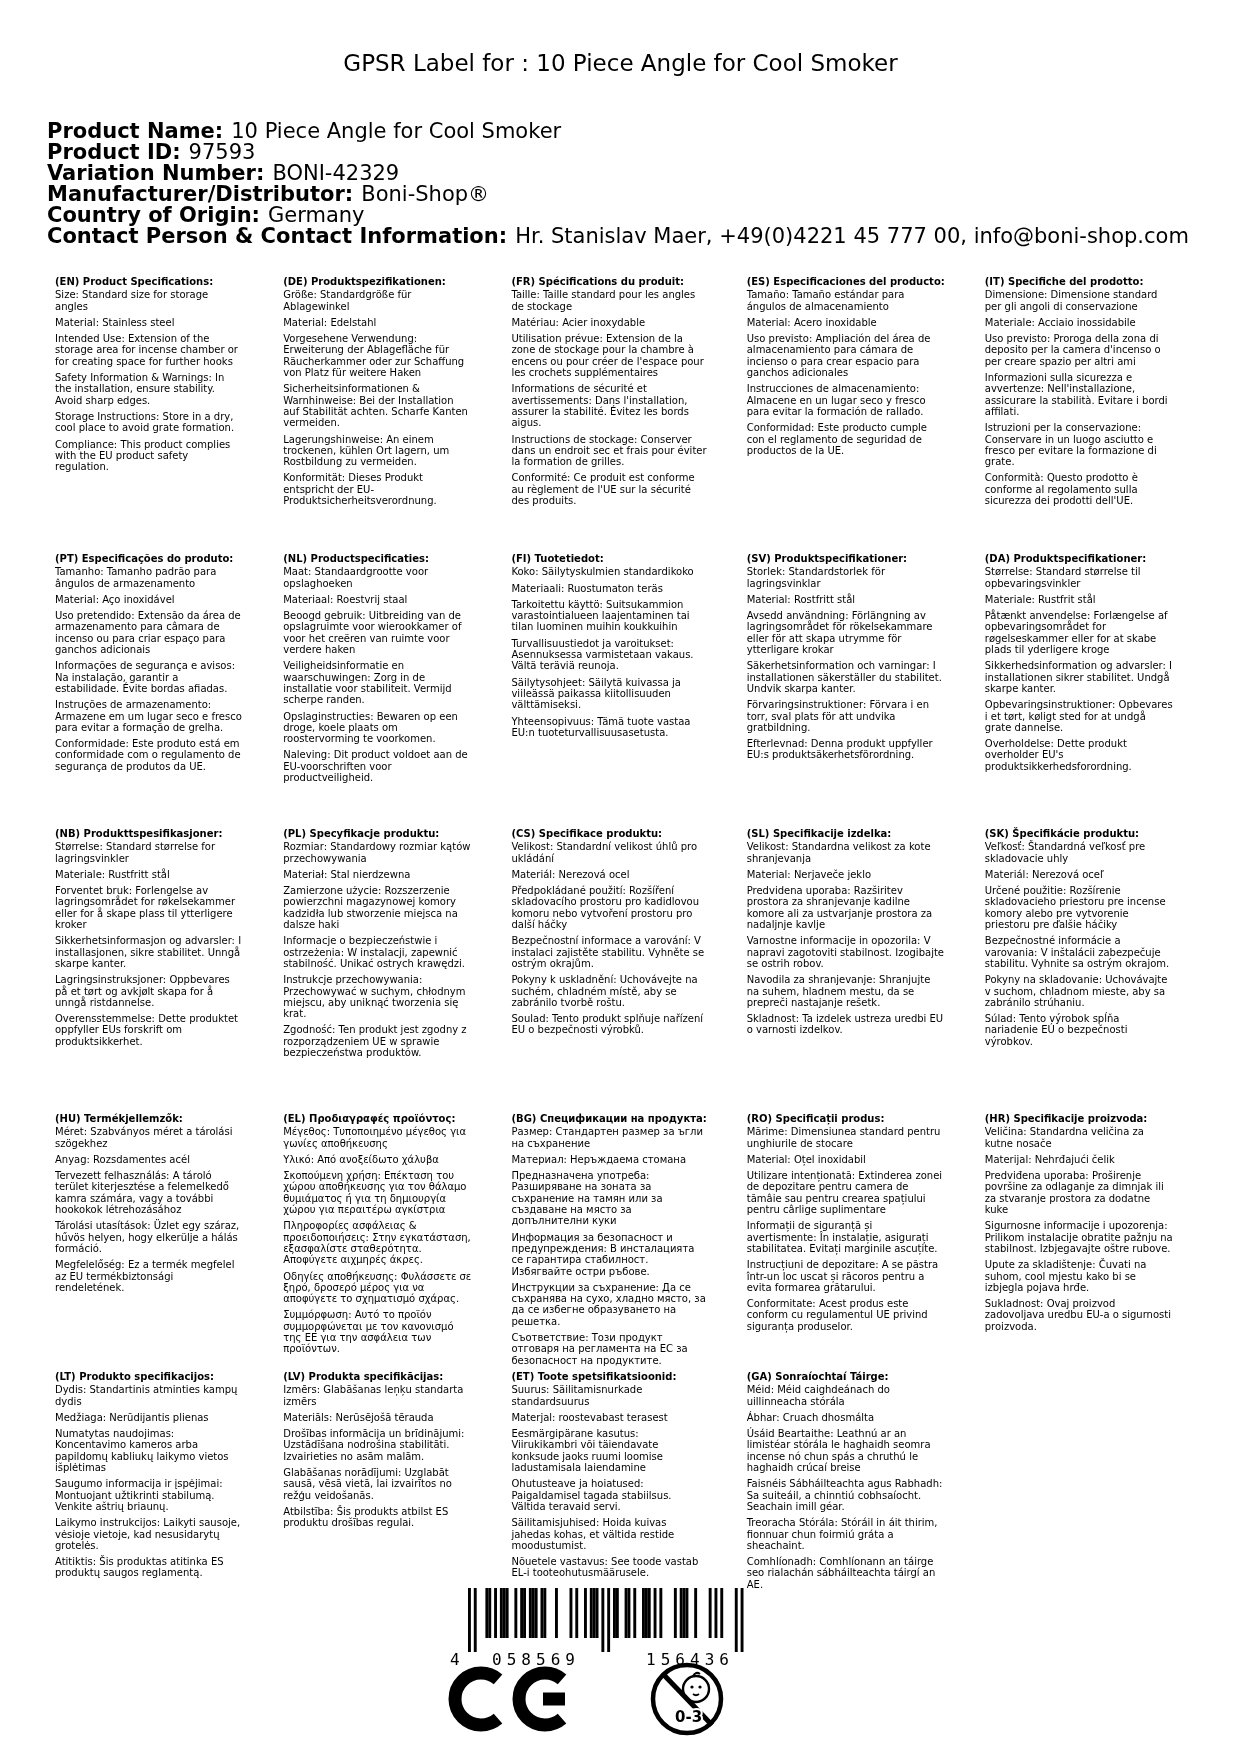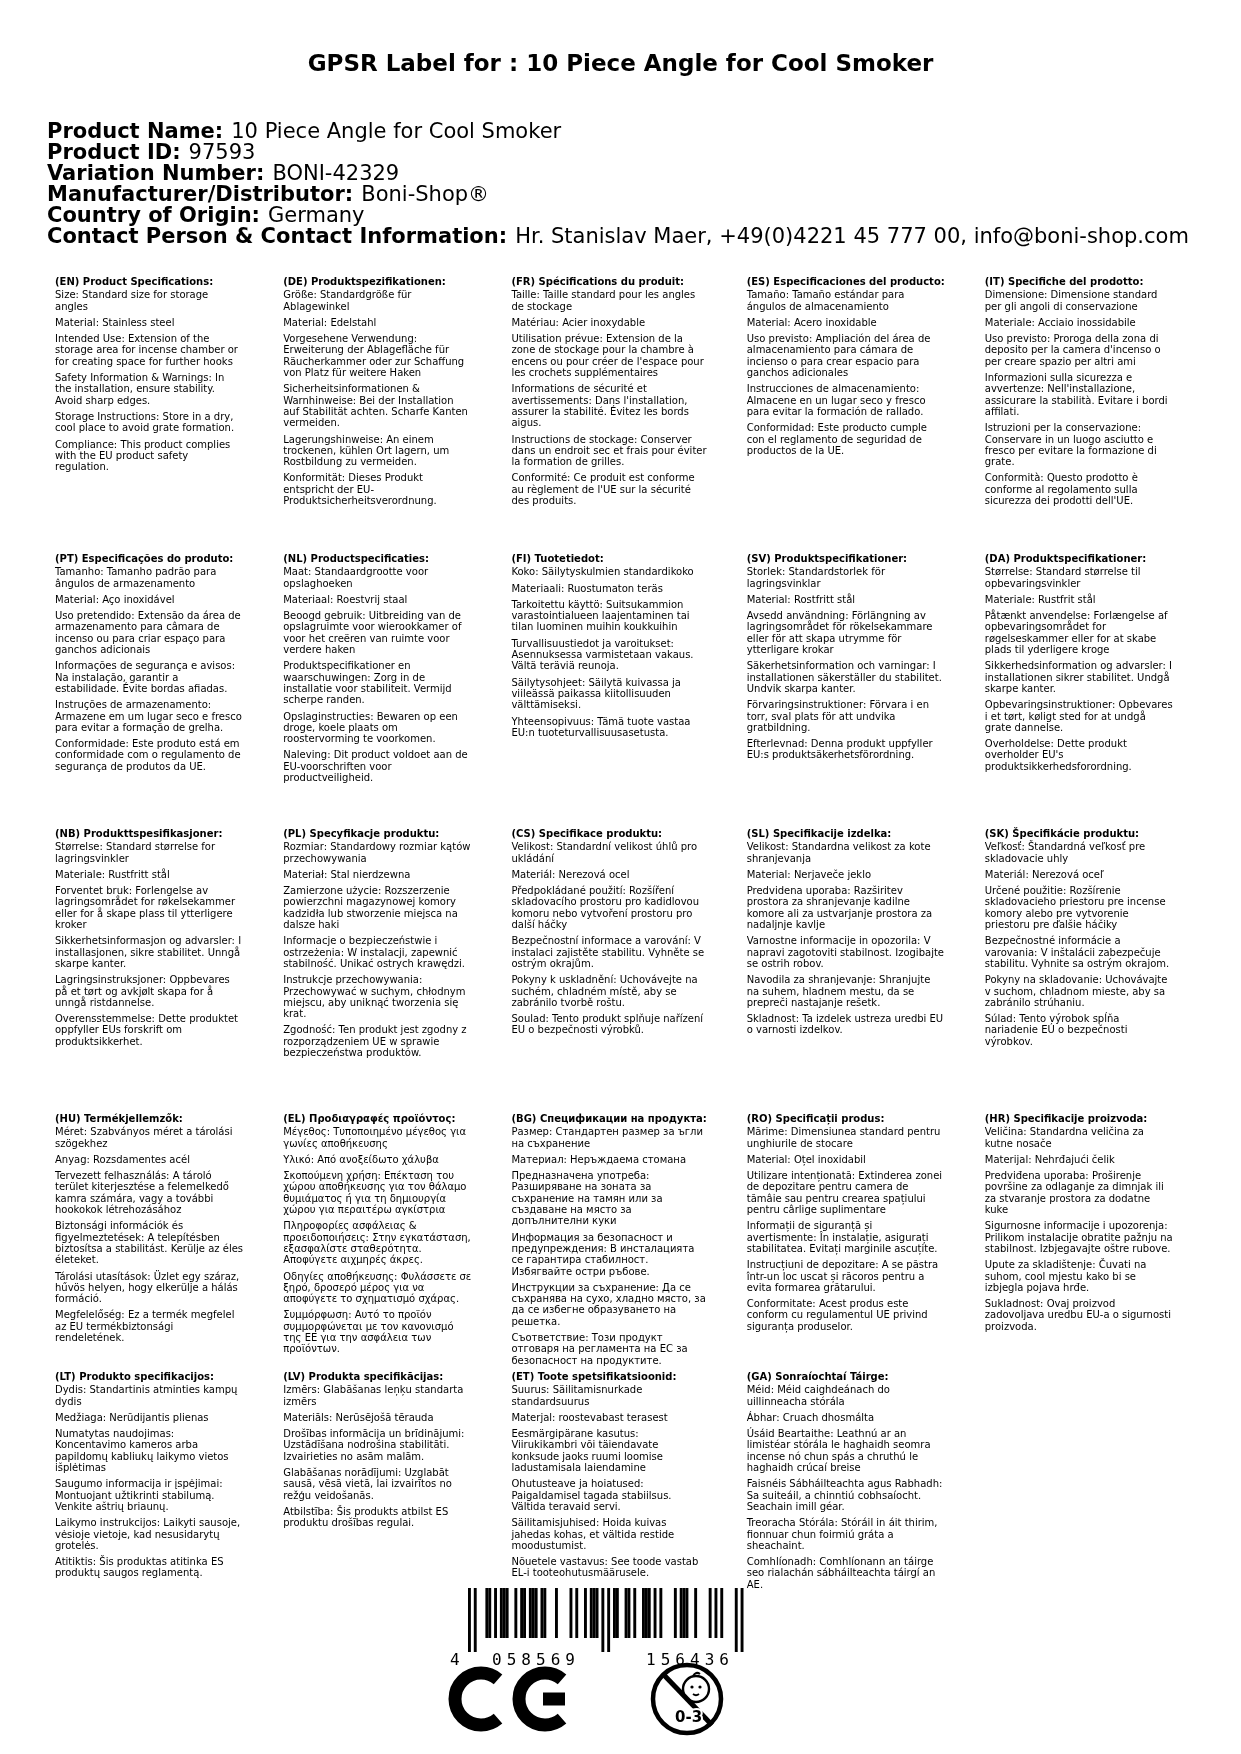--- a/index.html
+++ b/index.html
@@ -1,17 +1,17 @@
 <!DOCTYPE html>
 <html><head>
 <meta charset="utf-8">
 <style>
   html,body{margin:0;padding:0;background:#fff;color:#000;}
   body{width:1241px;height:1754px;position:relative;font-family:"DejaVu Sans",sans-serif;overflow:hidden;}
-  .doc-title{position:absolute;top:50px;left:0;width:100%;text-align:center;font-size:23px;font-weight:bold;}
+  .doc-title{position:absolute;top:50px;left:0;width:100%;text-align:center;font-size:23px;font-weight:normal;}
   .product-info{position:absolute;top:121px;left:47px;font-size:21px;line-height:21px;}
   .pi-row{white-space:nowrap;}
   .pi-label{font-weight:bold;margin-right:8px;}
   .spec-grid{position:absolute;top:276px;left:55px;width:1142px;display:grid;
              grid-template-columns:repeat(5,1fr);column-gap:16px;
              grid-template-rows:277px 275px 285px auto;}
   .spec-block{font-size:10px;line-height:11.3px;padding-right:24px;}
   .spec-title{font-weight:bold;white-space:nowrap;margin:0 0 2px 0;font-size:10px;}
   .spec-p{margin:0 0 5px 0;}
   .barcode-wrap{position:absolute;top:1588px;left:448px;}
@@ -103,21 +103,21 @@
       <p class="spec-p">Informações de segurança e avisos: Na instalação, garantir a estabilidade. Évite bordas afiadas.</p>
       <p class="spec-p">Instruções de armazenamento: Armazene em um lugar seco e fresco para evitar a formação de grelha.</p>
       <p class="spec-p">Conformidade: Este produto está em conformidade com o regulamento de segurança de produtos da UE.</p>
     </div>
 
   <div class="spec-block">
     <p class="spec-title">(NL) Productspecificaties:</p>
   <p class="spec-p">Maat: Standaardgrootte voor opslaghoeken</p>
       <p class="spec-p">Materiaal: Roestvrij staal</p>
       <p class="spec-p">Beoogd gebruik: Uitbreiding van de opslagruimte voor wierookkamer of voor het creëren van ruimte voor verdere haken</p>
-      <p class="spec-p">Produktspecifikationer en waarschuwingen: Zorg in de installatie voor stabiliteit. Vermijd scherpe randen.</p>
+      <p class="spec-p">Veiligheidsinformatie en waarschuwingen: Zorg in de installatie voor stabiliteit. Vermijd scherpe randen.</p>
       <p class="spec-p">Opslaginstructies: Bewaren op een droge, koele plaats om roostervorming te voorkomen.</p>
       <p class="spec-p">Naleving: Dit product voldoet aan de EU-voorschriften voor productveiligheid.</p>
     </div>
 
   <div class="spec-block">
     <p class="spec-title">(FI) Tuotetiedot:</p>
   <p class="spec-p">Koko: Säilytyskulmien standardikoko</p>
       <p class="spec-p">Materiaali: Ruostumaton teräs</p>
       <p class="spec-p">Tarkoitettu käyttö: Suitsukammion varastointialueen laajentaminen tai tilan luominen muihin koukkuihin</p>
       <p class="spec-p">Turvallisuustiedot ja varoitukset: Asennuksessa varmistetaan vakaus. Vältä teräviä reunoja.</p>
@@ -193,21 +193,20 @@
       <p class="spec-p">Bezpečnostné informácie a varovania: V inštalácii zabezpečuje stabilitu. Vyhnite sa ostrým okrajom.</p>
       <p class="spec-p">Pokyny na skladovanie: Uchovávajte v suchom, chladnom mieste, aby sa zabránilo strúhaniu.</p>
       <p class="spec-p">Súlad: Tento výrobok spĺňa nariadenie EÚ o bezpečnosti výrobkov.</p>
     </div>
 
   <div class="spec-block">
     <p class="spec-title">(HU) Termékjellemzők:</p>
   <p class="spec-p">Méret: Szabványos méret a tárolási szögekhez</p>
       <p class="spec-p">Anyag: Rozsdamentes acél</p>
       <p class="spec-p">Tervezett felhasználás: A tároló terület kiterjesztése a felemelkedő kamra számára, vagy a további hookokok létrehozásához</p>
-      <p class="spec-p">Biztonsági információk és figyelmeztetések: A telepítésben biztosítsa a stabilitást. Kerülje az éles életeket.</p>
       <p class="spec-p">Tárolási utasítások: Üzlet egy száraz, hűvös helyen, hogy elkerülje a hálás formáció.</p>
       <p class="spec-p">Megfelelőség: Ez a termék megfelel az EU termékbiztonsági rendeletének.</p>
     </div>
 
   <div class="spec-block">
     <p class="spec-title">(EL) Προδιαγραφές προϊόντος:</p>
   <p class="spec-p">Μέγεθος: Τυποποιημένο μέγεθος για γωνίες αποθήκευσης</p>
       <p class="spec-p">Υλικό: Από ανοξείδωτο χάλυβα</p>
       <p class="spec-p">Σκοπούμενη χρήση: Επέκταση του χώρου αποθήκευσης για τον θάλαμο θυμιάματος ή για τη δημιουργία χώρου για περαιτέρω αγκίστρια</p>
       <p class="spec-p">Πληροφορίες ασφάλειας &amp; προειδοποιήσεις: Στην εγκατάσταση, εξασφαλίστε σταθερότητα. Αποφύγετε αιχμηρές άκρες.</p>

